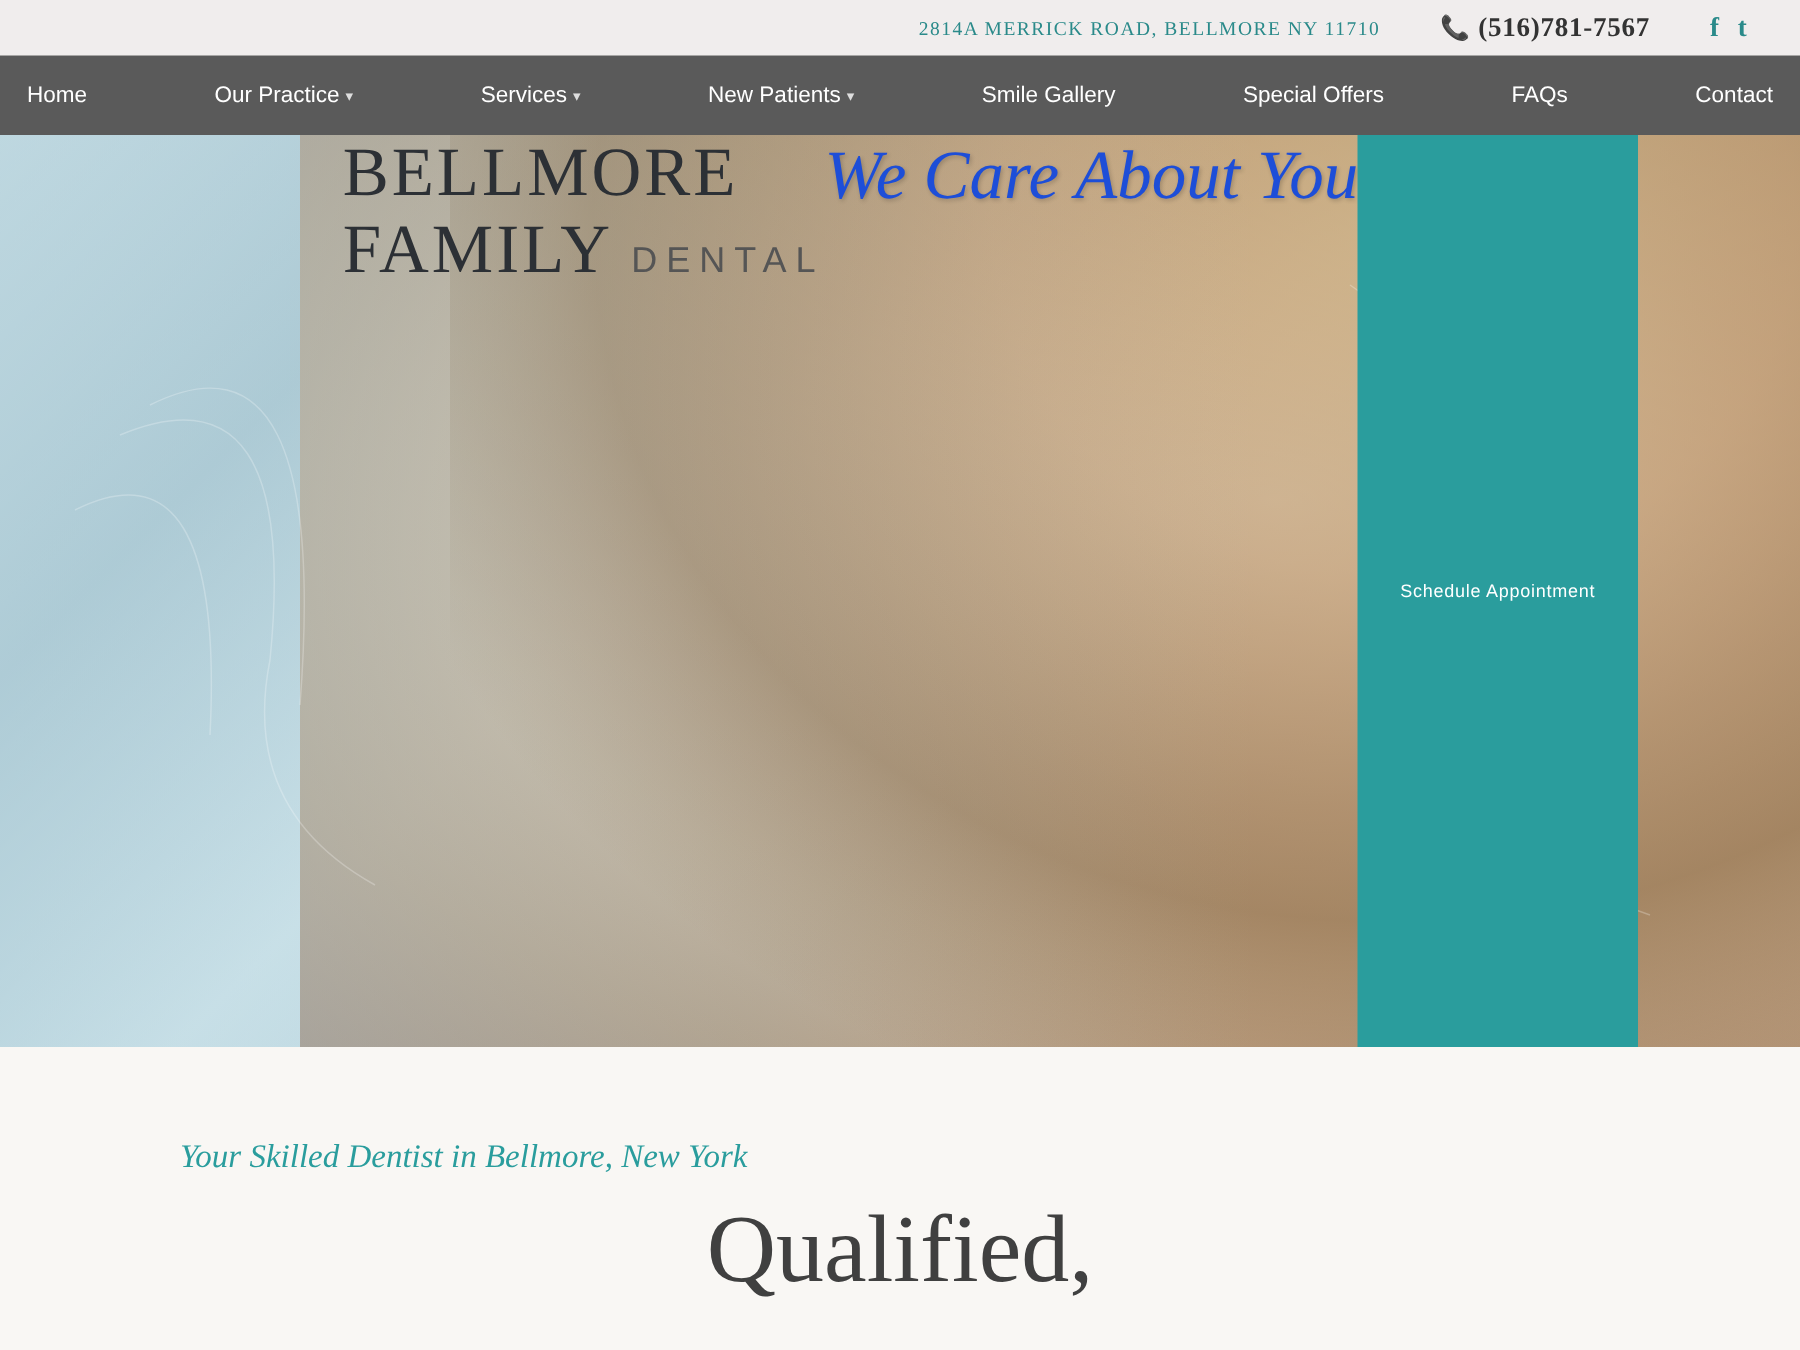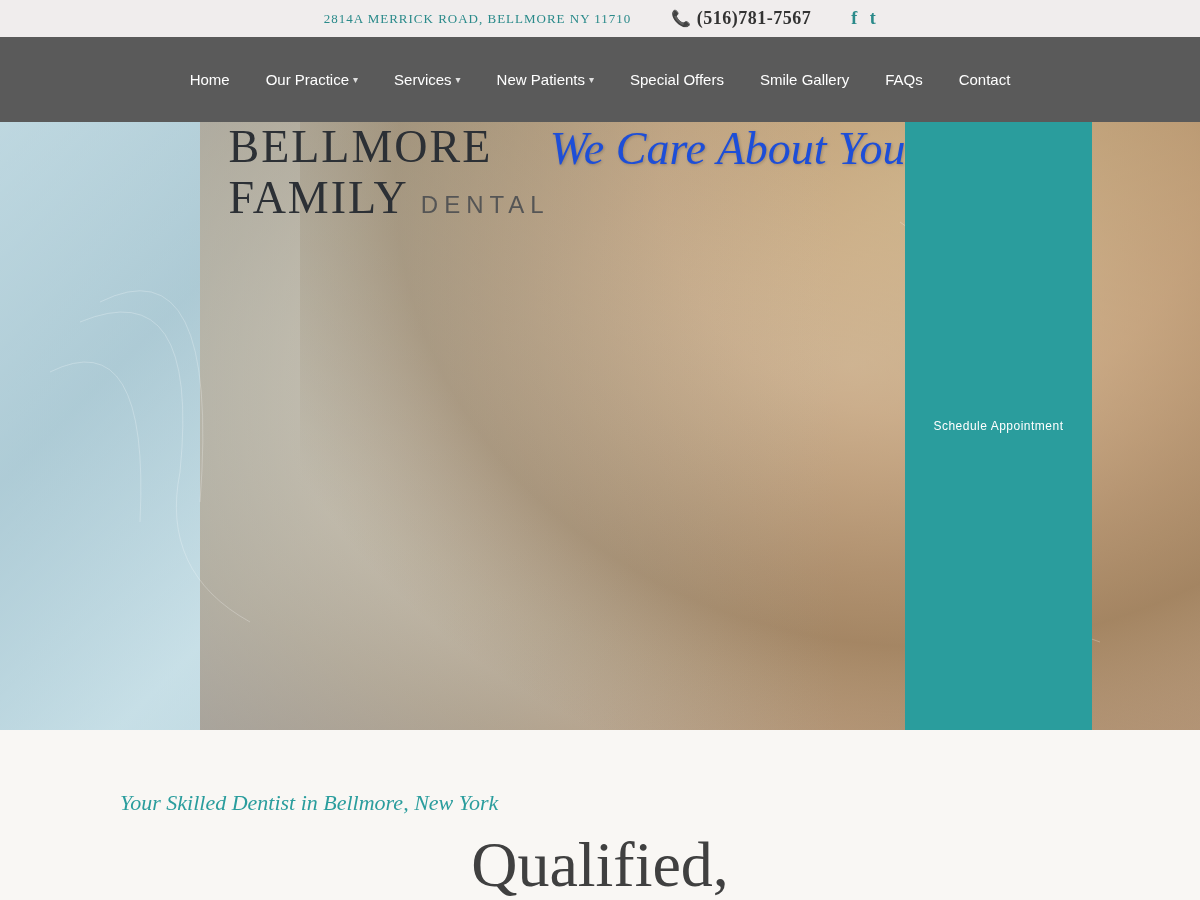--- a/index.html
+++ b/index.html
@@ -3,21 +3,21 @@
   <meta charset="utf-8">
   <style>
     * { margin: 0; padding: 0; box-sizing: border-box; }
     body { font-family: 'Georgia', serif; width: 1200px; background: #f9f7f4; }
 
     
     .top-bar {
       background: #f0eded;
       display: flex;
       align-items: center;
-      justify-content: center;
+      justify-content: flex-end;
       gap: 40px;
       padding: 8px 35px;
       font-size: 13px;
       color: #555;
       letter-spacing: 0.5px;
     }
     .top-bar .address {
       color: #2a8a8a;
       font-size: 13px;
       letter-spacing: 1px;
@@ -45,23 +45,23 @@
       font-size: 18px;
       cursor: pointer;
       font-weight: bold;
     }
 
     
     nav {
       background: #5a5a5a;
       display: flex;
       align-items: center;
-      justify-content: center;
+      justify-content: space-between;
       gap: 0;
-      padding: 16px;
+      padding: 0;
     }
     nav a {
       color: #fff;
       text-decoration: none;
       padding: 18px 18px;
       font-size: 15px;
       font-family: Arial, sans-serif;
       display: flex;
       align-items: center;
       gap: 4px;
@@ -196,22 +196,22 @@
     <span class="social-icon">t</span>
   </div>
 </div>
 
 <nav>
 
 <a>Home</a>
     <a>Our Practice<span class="chevron"> ▾</span></a>
     <a>Services<span class="chevron"> ▾</span></a>
     <a>New Patients<span class="chevron"> ▾</span></a>
+    <a>Smile Gallery</a>
     <a>Special Offers</a>
-    <a>Smile Gallery</a>
     <a>FAQs</a>
     <a>Contact</a>
   </nav>
 
 <div class="hero">
   <div class="hero-bg"></div>
   <div class="hero-face"></div>
   <div class="hero-hair"></div>
   <div class="hero-overlay"></div>
 

